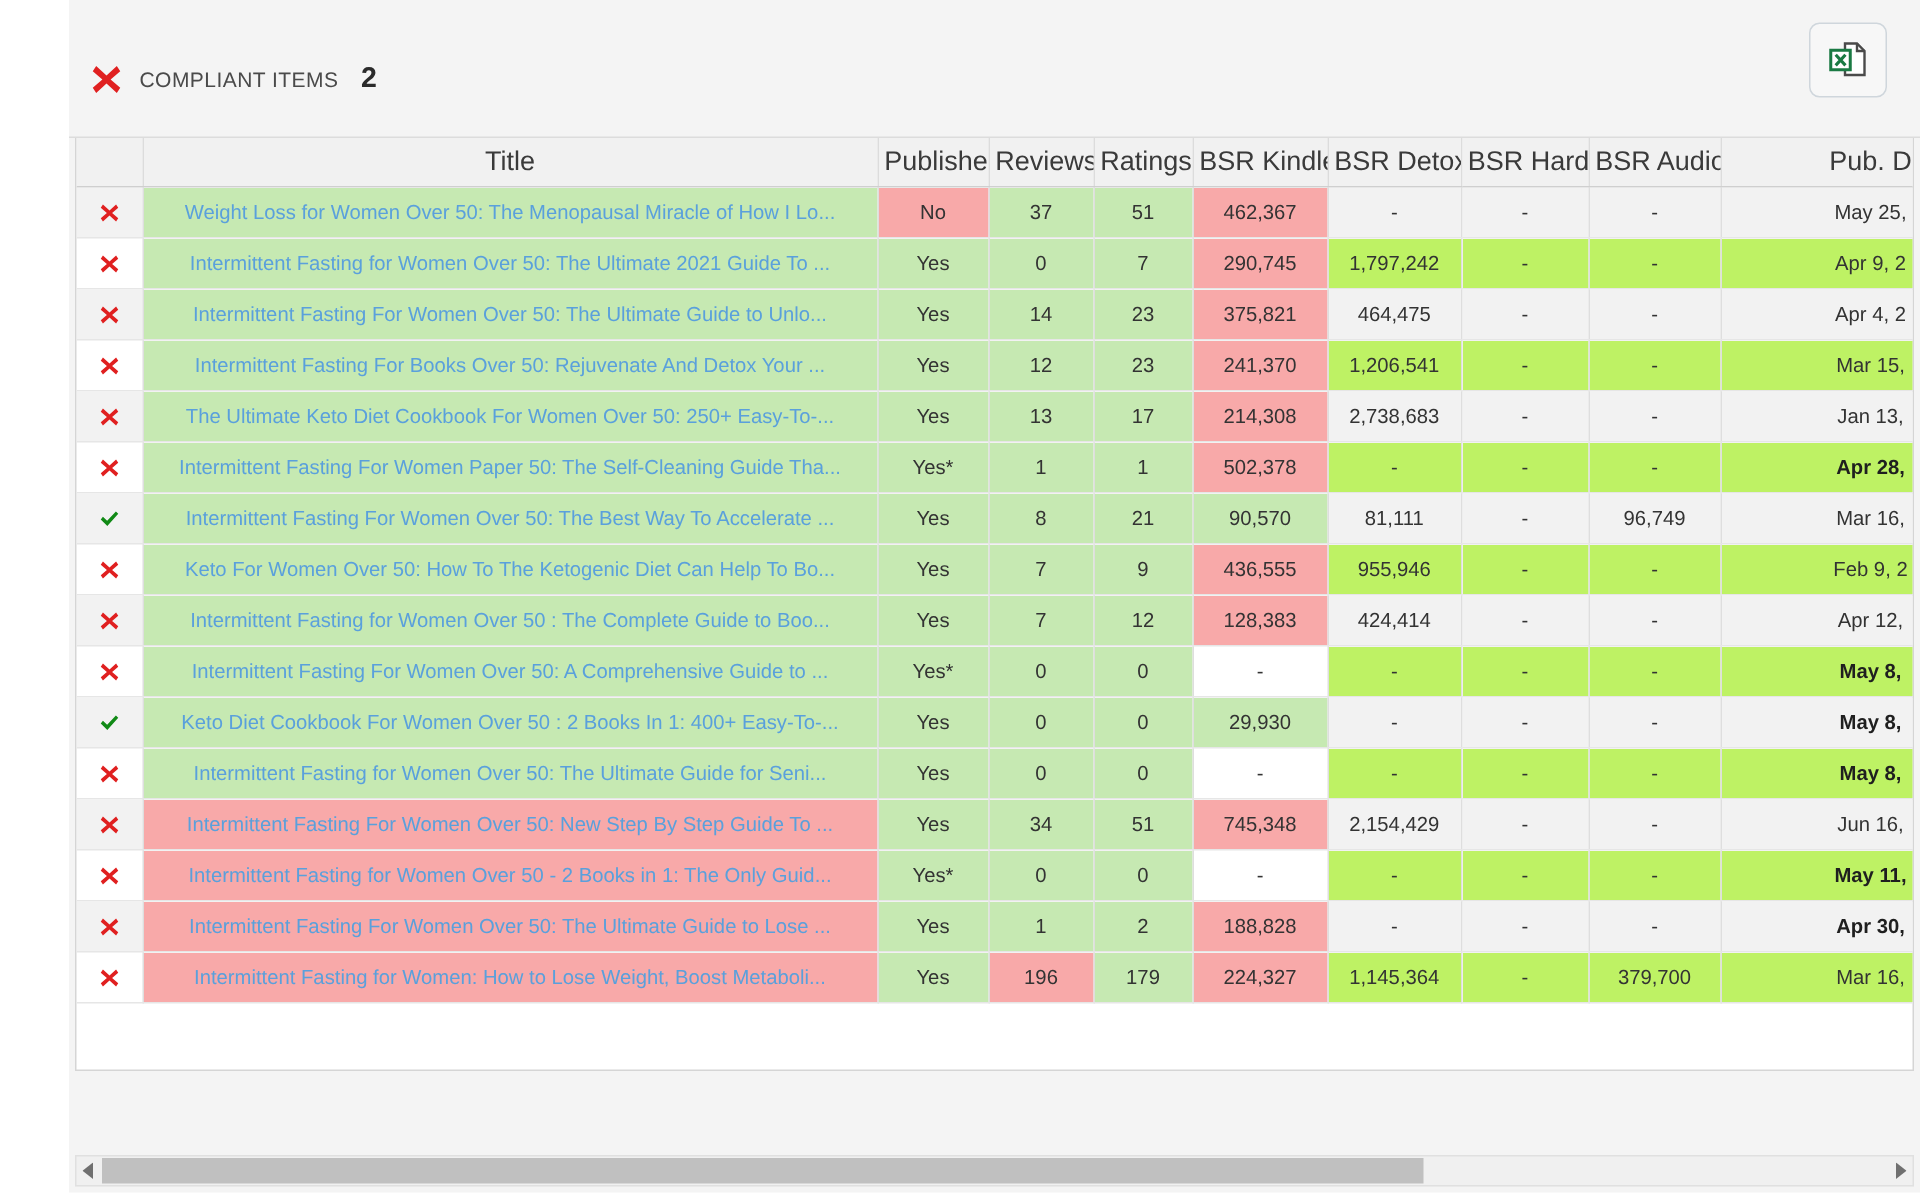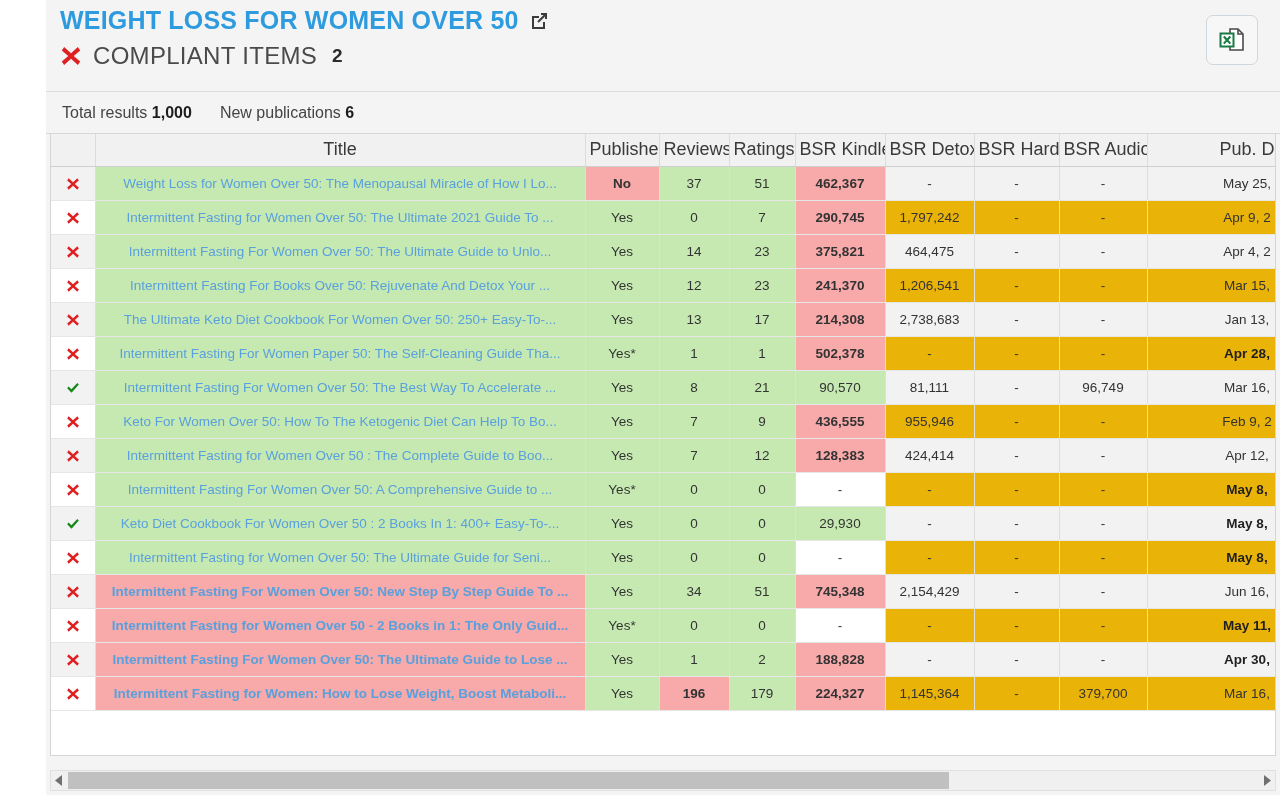--- a/index.html
+++ b/index.html
@@ -74,21 +74,21 @@
     gap: 11px;
   }
 
   .x-big {
     width: 22px;
     height: 22px;
     display: block;
   }
 
   .compliant-label {
-    font-size: 24px;
+    font-size: 14px;
     color: #4a4a4a;
     letter-spacing: 0.3px;
     font-weight: 400;
   }
   .compliant-count {
     font-size: 19px;
     color: #2b2b2b;
     font-weight: bold;
     margin-left: 4px;
   }
@@ -215,25 +215,25 @@
     font-size: 13.5px;
     cursor: pointer;
   }
 
   
   td.date-cell { text-align: center; color: #4a4a4a; }
   td.date-cell.bold { font-weight: bold; color: #1f1f1f; }
 
   
   .bg-green { background: #c6e9b2 !important; }
-  .bg-pink  { background: #f8a9a9 !important; font-weight: bold; }
+  .bg-pink  { background: #f8a9a9 !important; }
   .bg-white { background: #ffffff !important; }
 
   tr.stripe td.neutral { background: #f2f2f2; }
-  tr.plain  td.neutral { background: #eab308; }
+  tr.plain  td.neutral { background: #bef264; }
 
   
   .hscroll {
     position: absolute;
     left: 4px;
     bottom: 4px;
     width: 1226px;
     height: 21px;
     background: #f0f0f0;
     border: 1px solid #e0e0e0;
@@ -267,58 +267,39 @@
   }
 </style>
 </head>
 <body>
 
 <div id="app">
   <div class="panel">
 
     <div class="panel-header">
 
-      <div class="title-row">
-        <span class="page-title">WEIGHT LOSS FOR WOMEN OVER 50</span>
-        <span class="ext-link-icon">
-          <svg width="21" height="21" viewBox="0 0 21 21">
-            <path d="M3 6 h7 v2 H5 v9 h9 v-5 h2 v7 H3 Z" fill="#3c3c3c"></path>
-            <path d="M12 3 h6 v6 h-2 V6.4 l-6.3 6.3 -1.4 -1.4 L14.6 5 H12 Z" fill="#3c3c3c"></path>
-          </svg>
-        </span>
-      </div>
 
       <div class="compliant-row">
         <svg class="x-big" viewBox="0 0 24 24">
           <path d="M4.5 2.2 L12 9.1 L19.5 2.2 L22 6 L15 12 L22 18 L19.5 21.8 L12 14.9 L4.5 21.8 L2 18 L9 12 L2 6 Z" fill="#e02020"></path>
         </svg>
         <span class="compliant-label">COMPLIANT ITEMS</span>
         <span class="compliant-count">2</span>
       </div>
 
       <div class="excel-btn">
         <svg width="30" height="30" viewBox="0 0 30 30">
           <path d="M13 4 h8 l5 5 v16 h-13 Z" fill="#ffffff" stroke="#4a4a4a" stroke-width="1.6"></path>
           <path d="M21 4 v5 h5" fill="none" stroke="#4a4a4a" stroke-width="1.6"></path>
           <rect x="3.5" y="8.5" width="13" height="13" fill="#ffffff" stroke="#1a7a43" stroke-width="2"></rect>
           <path d="M6.8 11.5 L13.3 18.6 M13.3 11.5 L6.8 18.6" stroke="#1a7a43" stroke-width="2.1" fill="none"></path>
         </svg>
       </div>
     </div>
 
-    <div class="summary-bar">
-      <span class="summary-item">
-        <span>Total results</span>
-        <b>1,000</b>
-      </span>
-      <span class="summary-item">
-        <span>New publications</span>
-        <b>6</b>
-      </span>
-    </div>
 
     <div class="table-wrap">
       <table class="grid">
         <colgroup>
           <col class="c-flag">
             <col class="c-title">
             <col class="c-pub">
             <col class="c-rev">
           <col class="c-rat">
             <col class="c-kindle">

